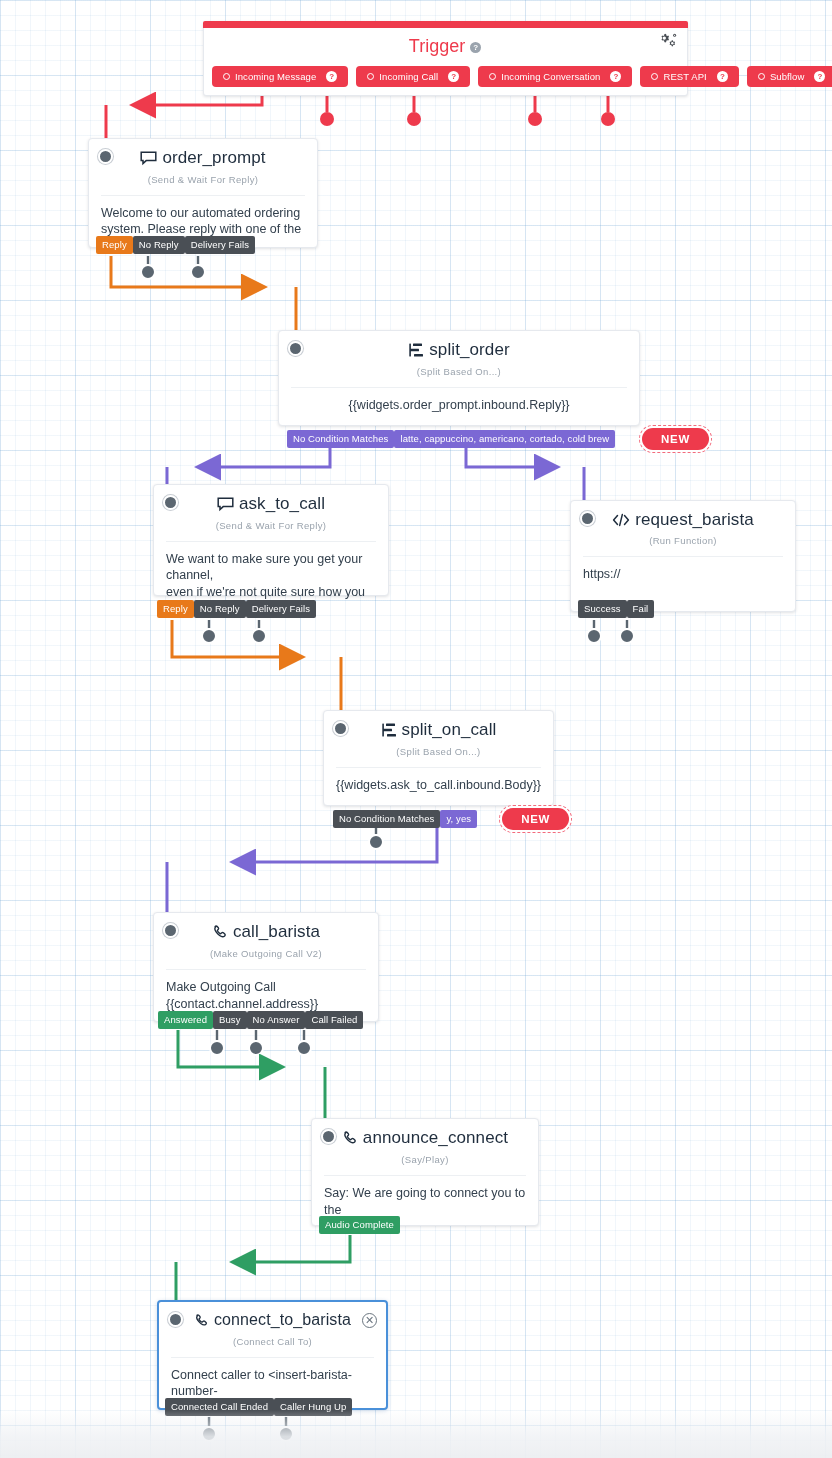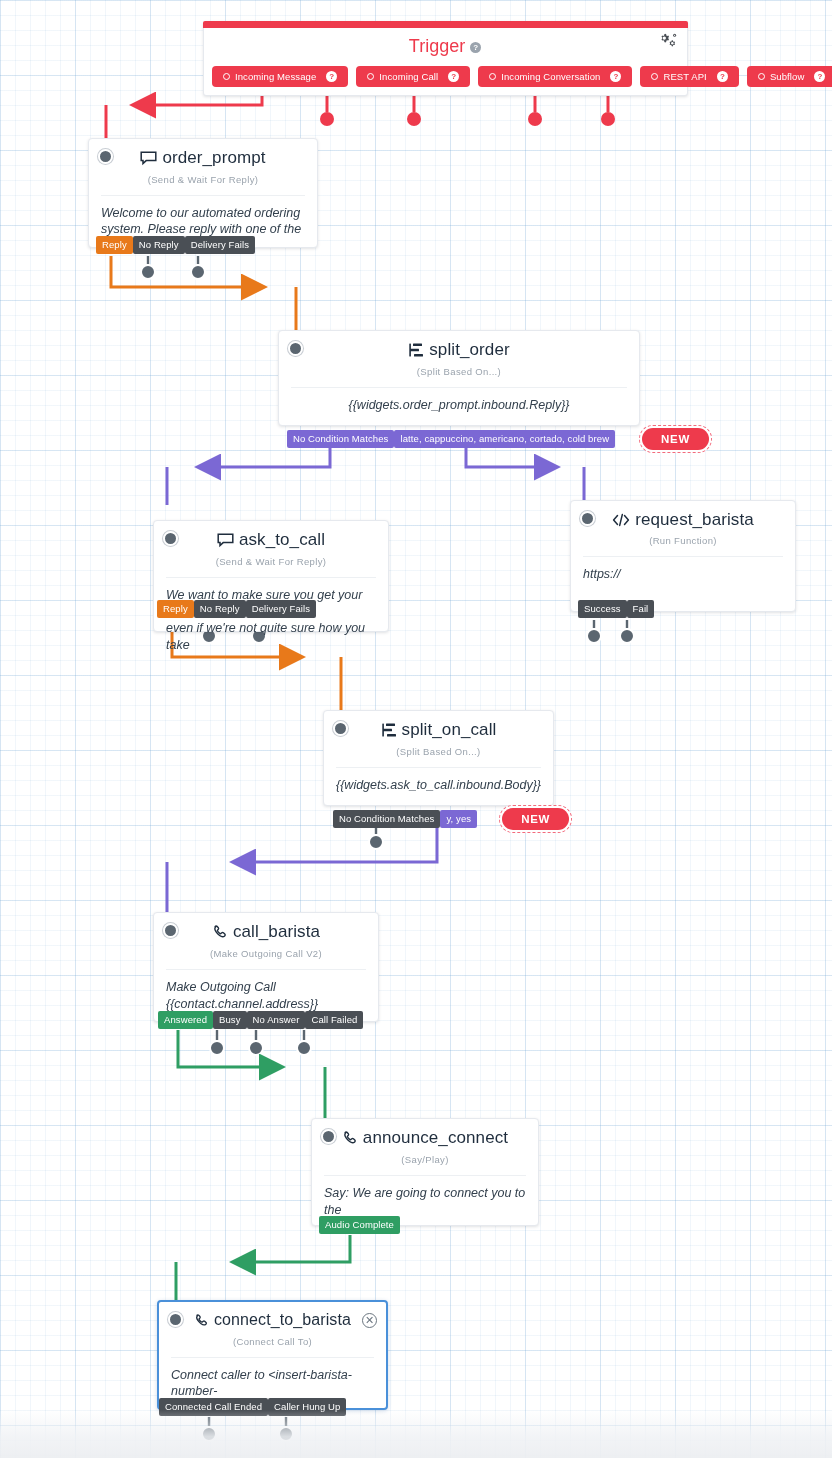--- a/index.html
+++ b/index.html
@@ -38,21 +38,21 @@
   .node-head{position:relative;padding:9px 10px 3px 10px;text-align:center;}
   .node-title{
     display:inline-flex;align-items:center;gap:5px;justify-content:center;
     font-size:17px;color:#1f2d3d;font-weight:400;letter-spacing:.1px;
   }
   .node-sub{
     text-align:center;font-size:9.5px;color:#9aa3ad;margin-top:4px;
     letter-spacing:.35px;padding-bottom:7px;
   }
   .node-divider{height:1px;background:#edf0f3;margin:0 12px;}
-  .node-body{padding:9px 12px 12px 12px;font-size:12.5px;color:#33404d;line-height:1.35;font-style:italic;}
+  .node-body{padding:9px 12px 12px 12px;font-size:12.5px;color:#33404d;line-height:1.35;}
   .node-body.center{text-align:center;}
   .in-dot{
     position:absolute;left:9px;top:10px;width:15px;height:15px;border-radius:50%;
     background:#5b6670;border:2px solid #ffffff;box-shadow:0 0 0 1px #c9ced4;
     box-sizing:border-box;
   }
   .close-x{
     position:absolute;right:9px;top:11px;width:15px;height:15px;border-radius:50%;
     border:1.4px solid #6b7680;color:#6b7680;font-size:11px;line-height:12px;
     text-align:center;box-sizing:border-box;cursor:pointer;
@@ -313,21 +313,21 @@
     <div class="node-body center">{{widgets.order_prompt.inbound.Reply}}</div>
   </div>
   <div class="outs" style="left:287px;top:425px;align-items:center;">
     <span class="pill purple">No Condition Matches</span>
     <span class="pill purple">latte, cappuccino, americano, cortado, cold brew</span>
     <span class="new-wrap" style="margin-left:24px;">
       <span class="new-inner">NEW</span>
     </span>
   </div>
 
-  <div class="node" style="left:153px;top:520px;width:236px;height:112px;">
+  <div class="node" style="left:153px;top:484px;width:236px;height:112px;">
     <span class="in-dot"></span>
     <div class="node-head">
       <div class="node-title">
         <span class="icon-g">
           <svg width="17" height="15" viewBox="0 0 17 15">
               <path d="M1.2 1.2h14.6v8.4H6.2L3.0 12.6V9.6H1.2z" fill="none" stroke="#1f2d3d" stroke-width="1.5"></path>
             </svg>
         </span>
         <span>ask_to_call</span>
       </div>
@@ -461,19 +461,19 @@
         <span>connect_to_barista</span>
       </div>
       <div class="node-sub">(Connect Call To)</div>
     </div>
     <div class="node-divider"></div>
     <div class="node-body">
       <div>Connect caller to &lt;insert-barista-number-</div>
       <div>here&gt;</div>
     </div>
   </div>
-  <div class="outs" style="left:159px;top:1398px;">
+  <div class="outs" style="left:165px;top:1398px;">
     <span class="pill gray">Connected Call Ended</span>
     <span class="pill gray">Caller Hung Up</span>
   </div>
 
   <div id="fade-bottom"></div>
 </div>
 
 </body></html>

